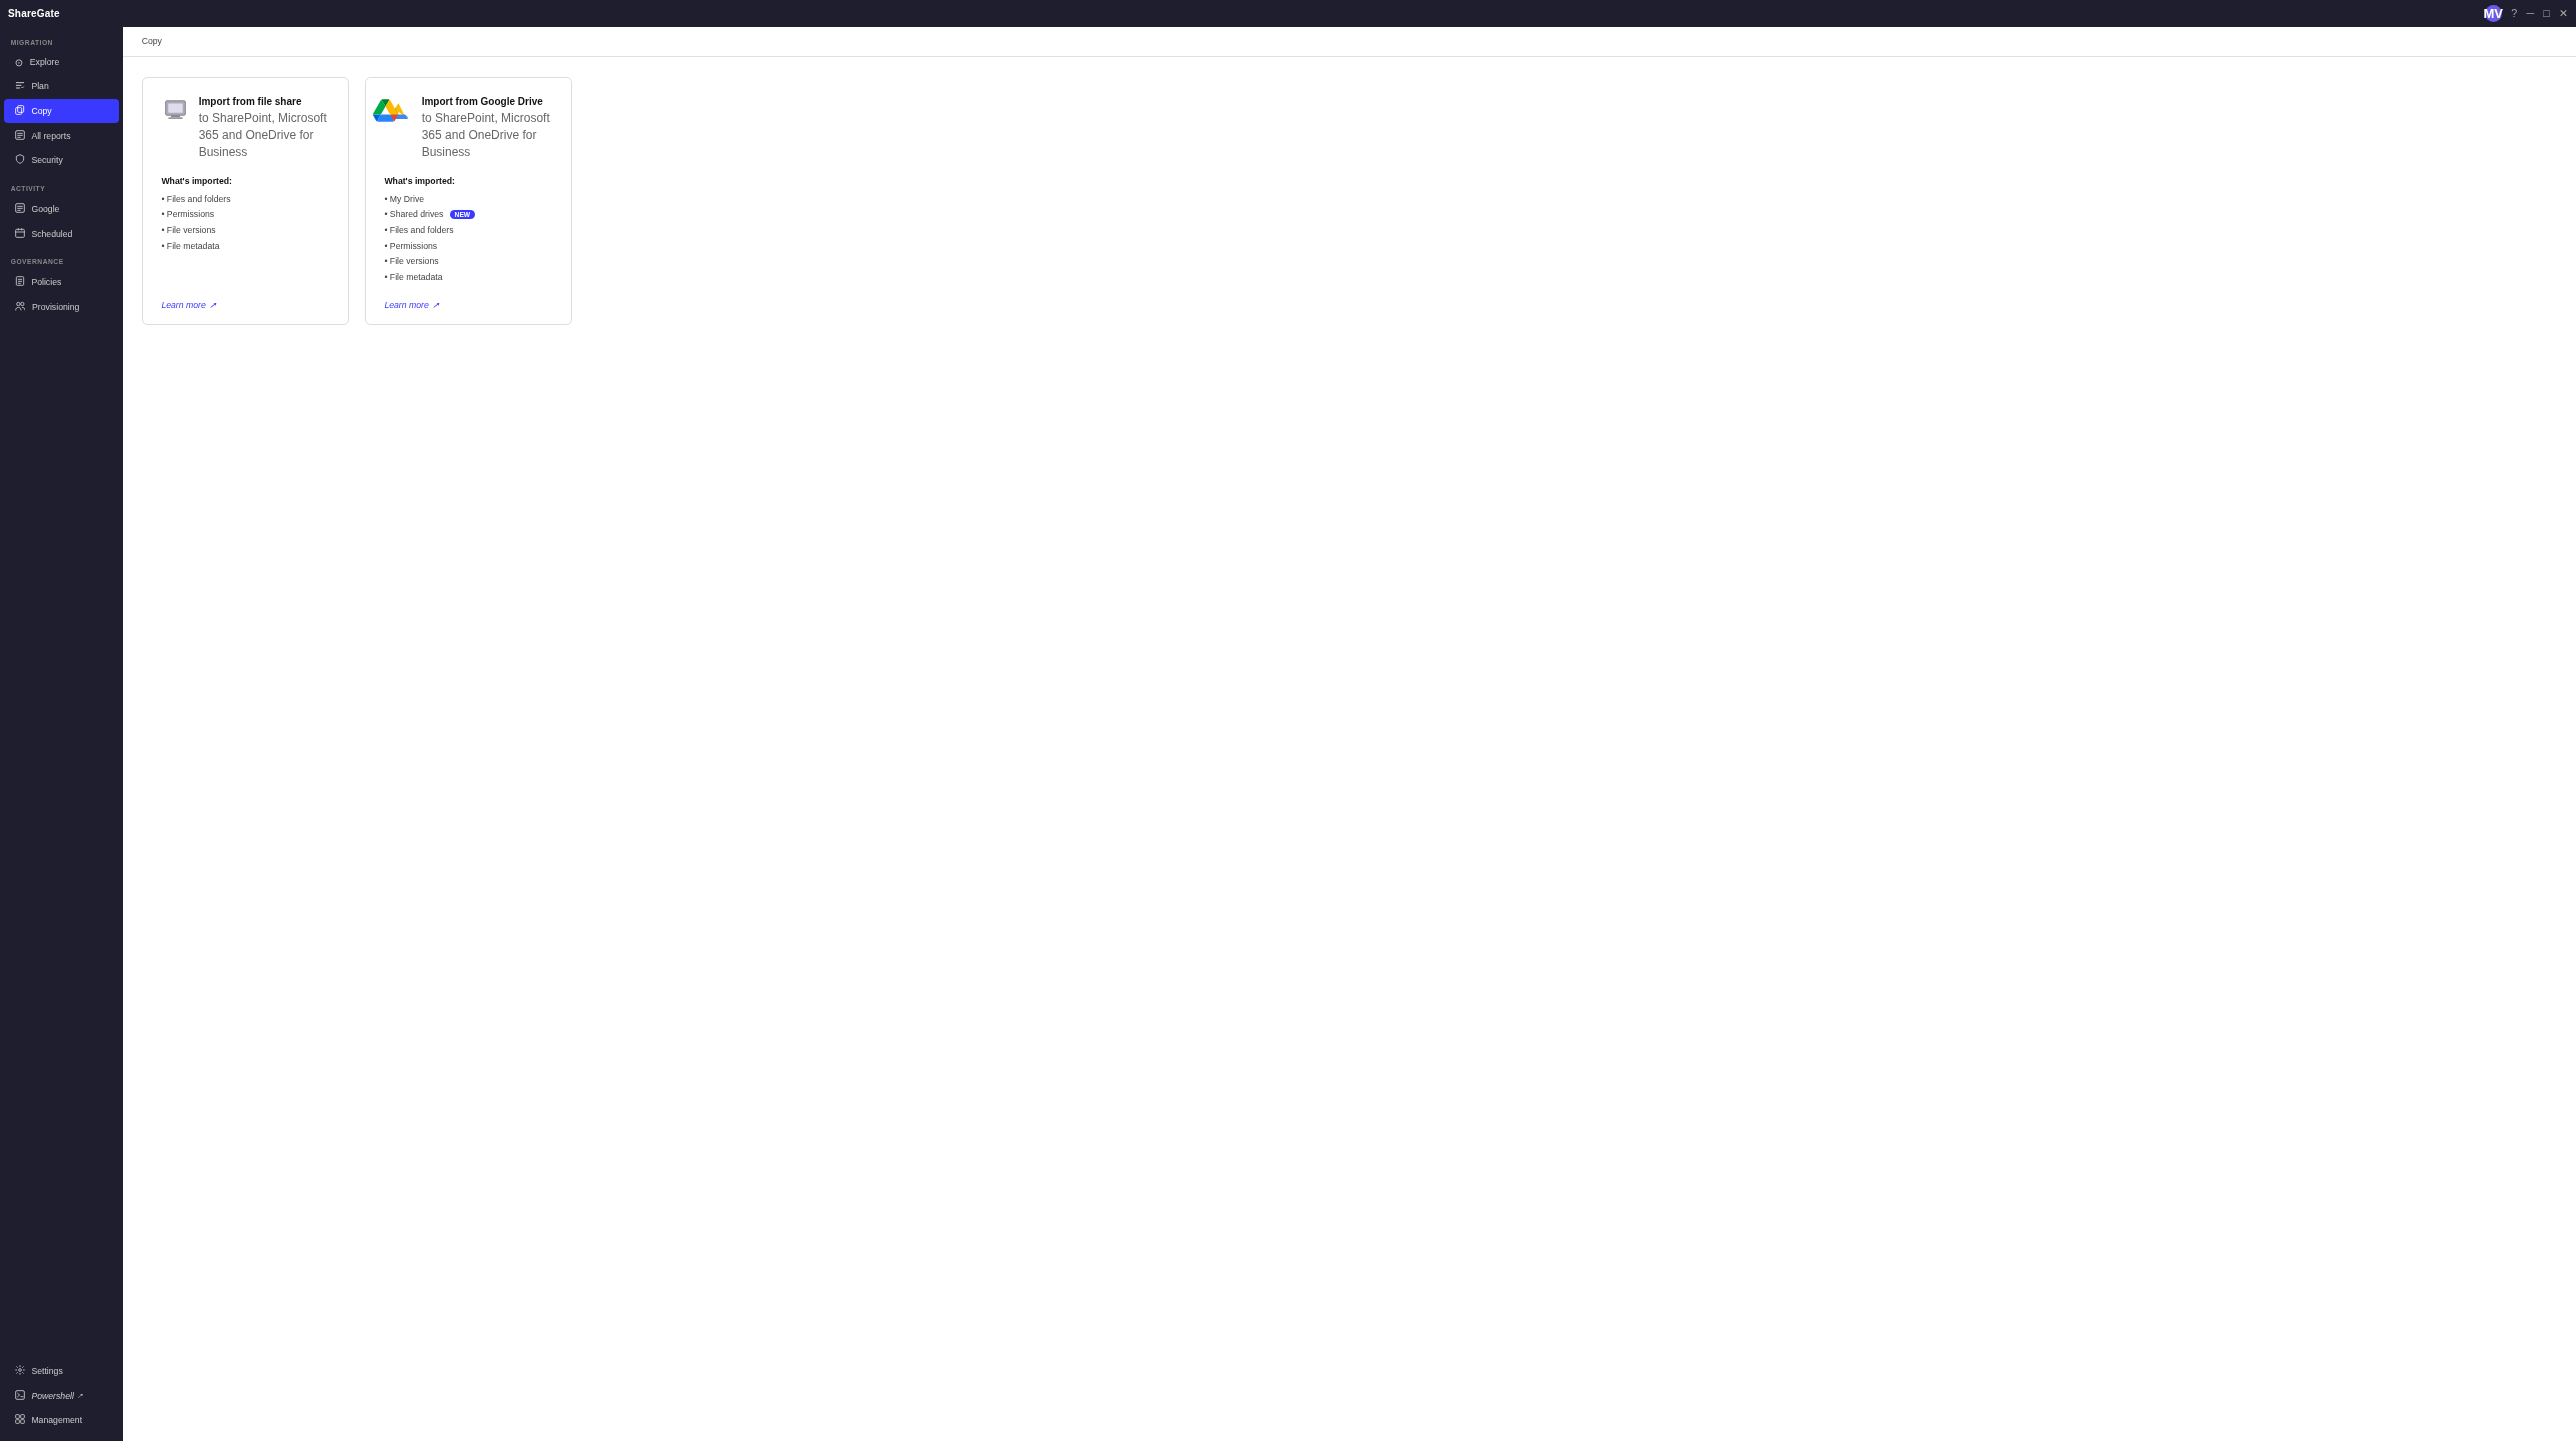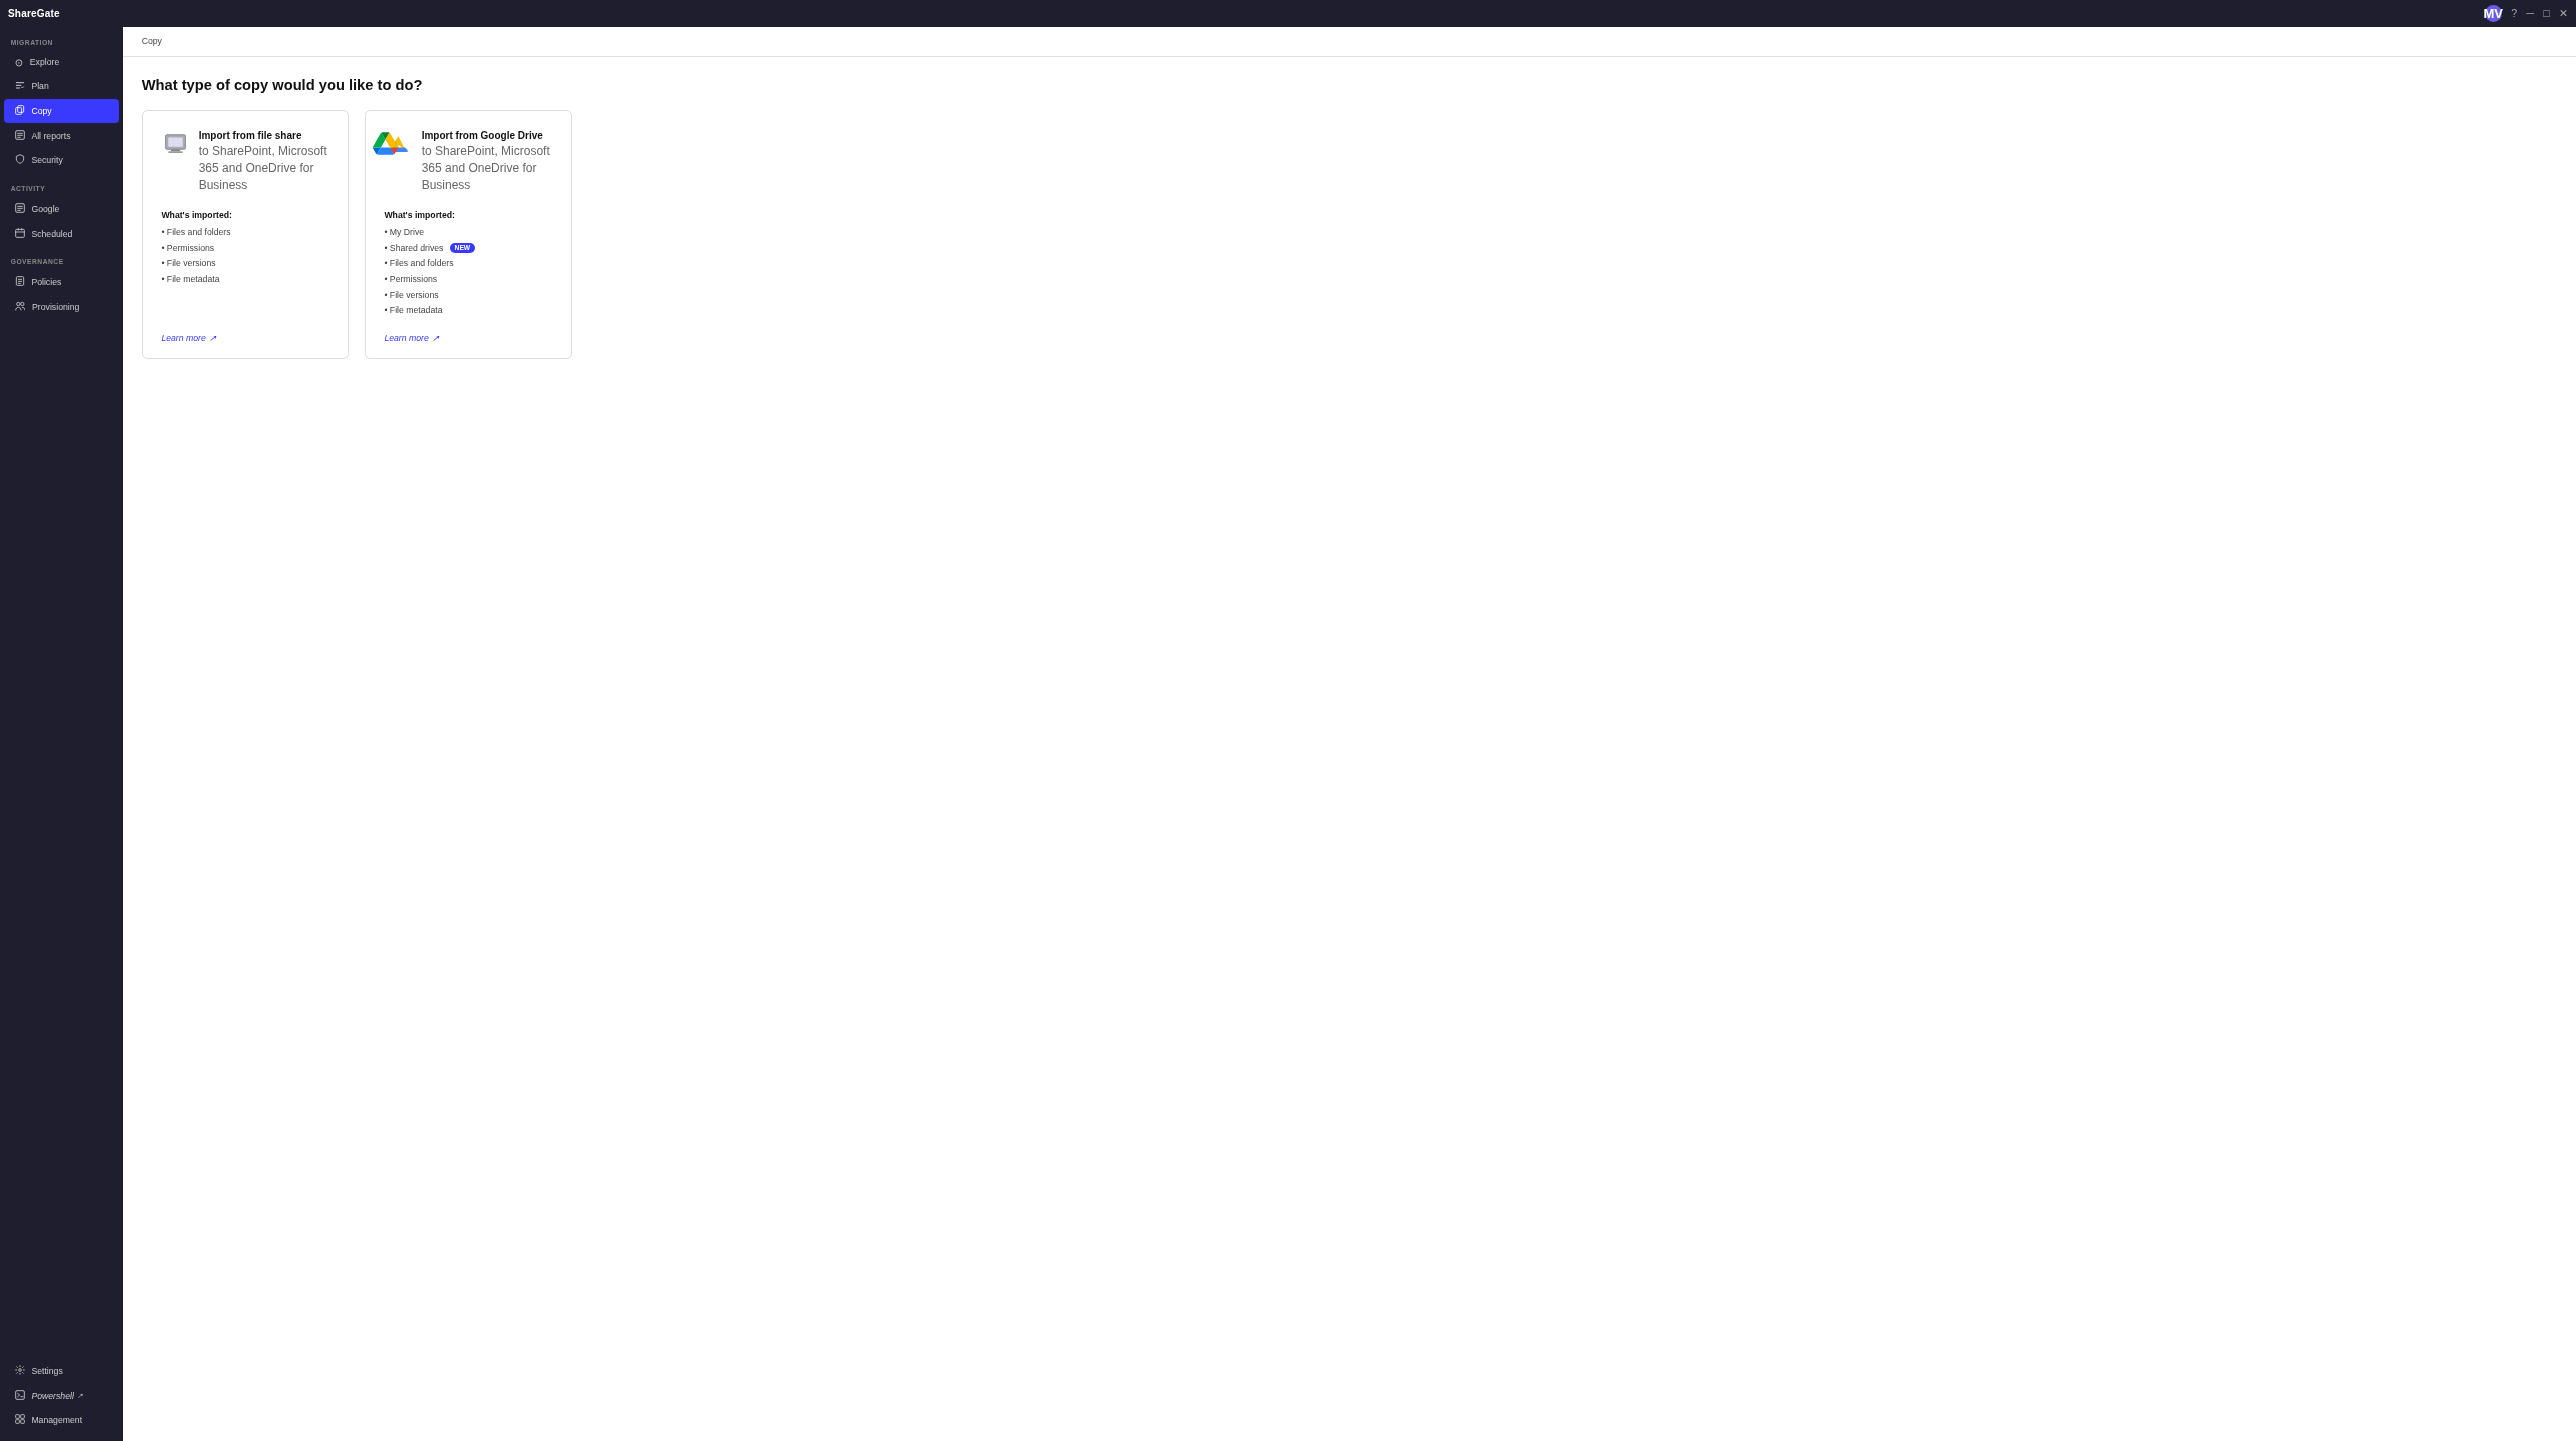--- a/index.html
+++ b/index.html
@@ -374,21 +374,20 @@
     </div>
   </nav>
 
   <div class="main-content">
 
     <div class="top-bar">
       <span>Copy</span>
     </div>
 
     <div class="content-area">
-      <h1 class="page-title">What type of copy would you like to do?</h1>
 
 
       <div class="cards-row">
 
         <div class="card">
           <div class="card-header">
             <div class="card-icon">
               <svg width="25" height="24" viewBox="0 0 38 36" fill="none">
                 <rect x="4" y="4" width="30" height="22" rx="2" fill="#aab" stroke="#888" stroke-width="1.5"></rect>
                 <rect x="8" y="8" width="22" height="14" rx="1" fill="#dde"></rect>

